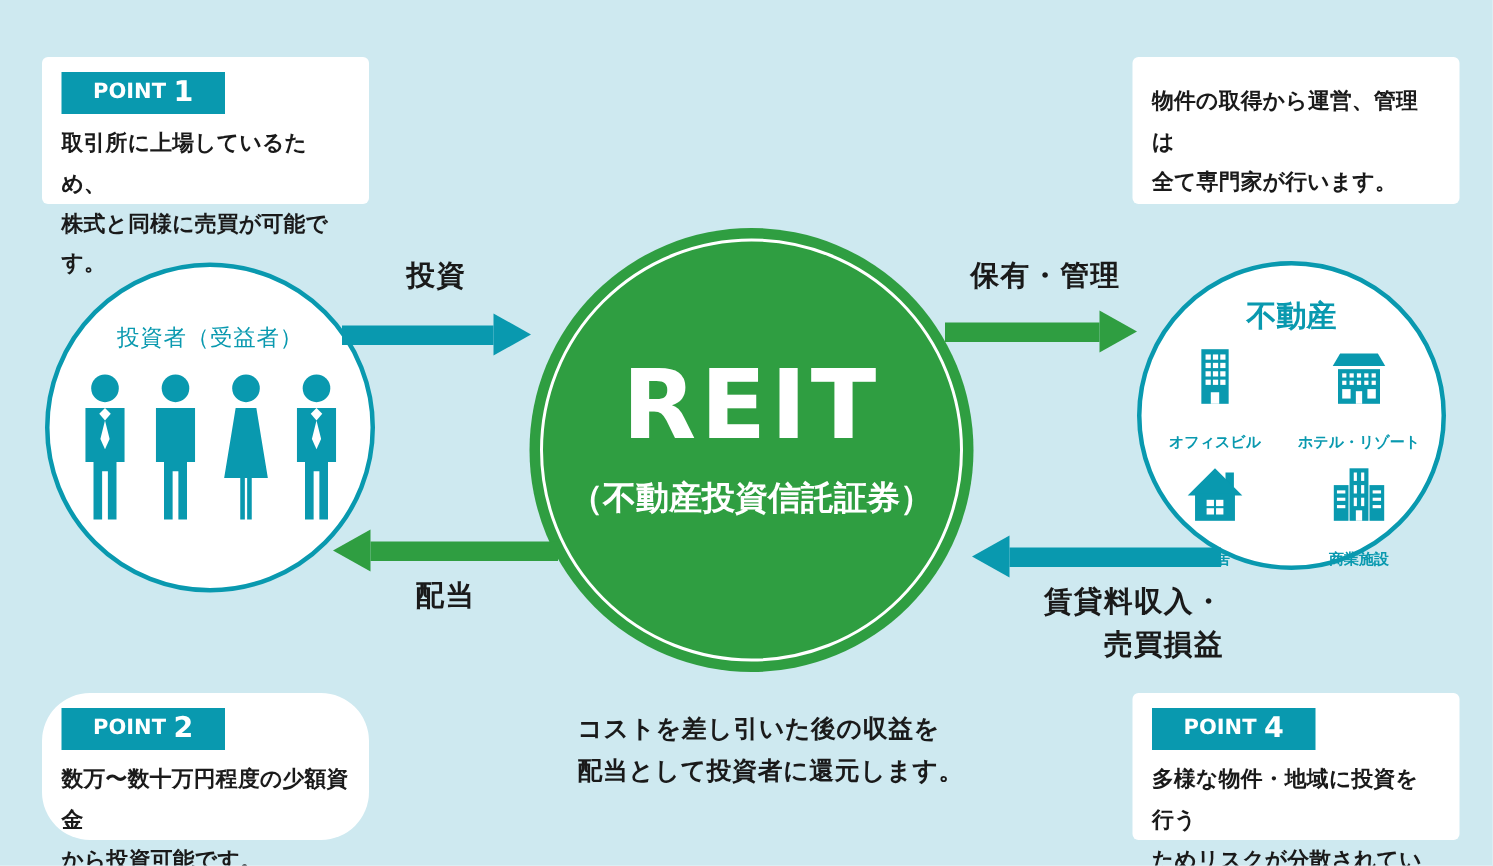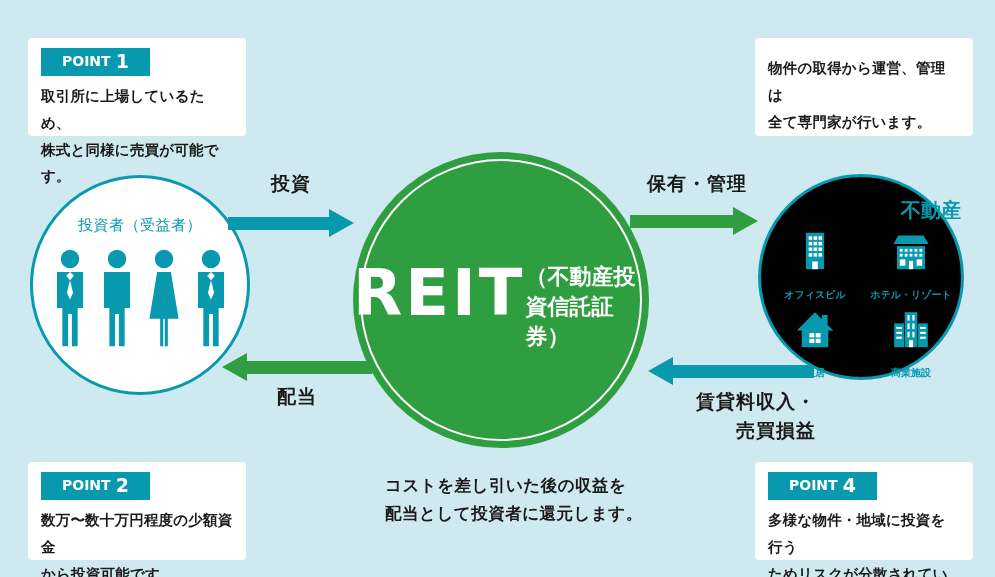--- a/index.html
+++ b/index.html
@@ -9,21 +9,21 @@
     position: relative; width: 995px; height: 577px;
     background: var(--background, #cee9f0); overflow: hidden;
   }
   
   .card {
     position: absolute; width: 218px; height: 98px;
     background: var(--card-bg, #fff); border-radius: 4px; padding: 10px 13px;
   }
   .card.p1 { left: 28px;  top: 38px; }
   .card.p3 { left: 755px; top: 38px; }
-  .card.p2 { left: 28px;  top: 462px; }
+  .card.p2 { left: 28px;  top: 462px; border-radius: 32px; }
   .card.p4 { left: 755px; top: 462px; }
   .badge {
     display: inline-block; background: var(--teal, #0999af); color: #fff;
     font-weight: bold; font-size: 14px; padding: 4px 21px 5px; line-height: 1;
     vertical-align: middle;
   }
   .badge .num { font-size: 19px; margin-left: 5px; vertical-align: -2px; }
   .card-text {
     margin-top: 7px; font-size: 14.5px; font-weight: bold;
     color: var(--text-dark, #1a1a1a); line-height: 1.85; letter-spacing: 0.2px;
@@ -37,35 +37,35 @@
   }
   .investors-title {
     margin-top: 38px; color: var(--teal, #0999af);
     font-size: 15px; font-weight: normal; letter-spacing: 0.5px; text-align: right;
   }
   .persons { display: flex; gap: 1px; margin-top: 10px; }
   .persons svg { color: var(--teal, #0999af); }
   .reit-circle {
     left: 353px; top: 152px; width: 296px; height: 296px;
     background: var(--green, #2f9e41);
-    display: flex; flex-direction: row; align-items: center; justify-content: center;
+    display: flex; flex-direction: column; align-items: center; justify-content: center;
   }
   .reit-ring {
     position: absolute; inset: 7px; border: 2px solid #fff; border-radius: 50%;
     pointer-events: none;
   }
   .reit-title {
     color: #fff; font-size: 64px; font-weight: bold; letter-spacing: 3px;
     line-height: 1; margin-top: -14px;
   }
   .reit-subtitle { color: #fff; font-size: 22px; font-weight: bold; margin-top: 14px; }
   .realestate {
     left: 758px; top: 174px; width: 206px; height: 206px;
-    background: #000000; border: 3px solid var(--teal, #0999af);
-    display: flex; flex-direction: column; align-items: flex-end;
+    background: #ffffff; border: 3px solid var(--teal, #0999af);
+    display: flex; flex-direction: column; align-items: center;
   }
   .realestate-title {
     margin-top: 20px; color: var(--teal, #0999af); font-size: 20px; font-weight: bold;
   }
   .building-grid {
     display: grid; grid-template-columns: 88px 100px; column-gap: 2px; row-gap: 6px;
     margin-top: 6px;
   }
   .building-item { display: flex; flex-direction: column; align-items: center; }
   .building-item svg { color: var(--teal, #0999af); }

